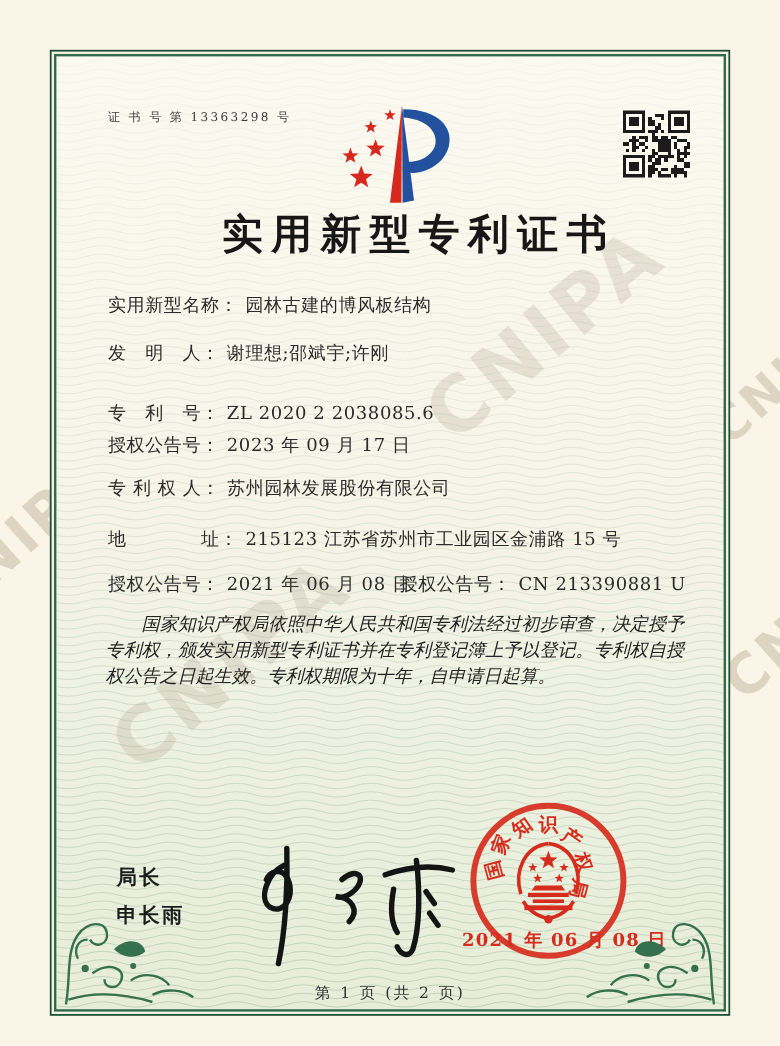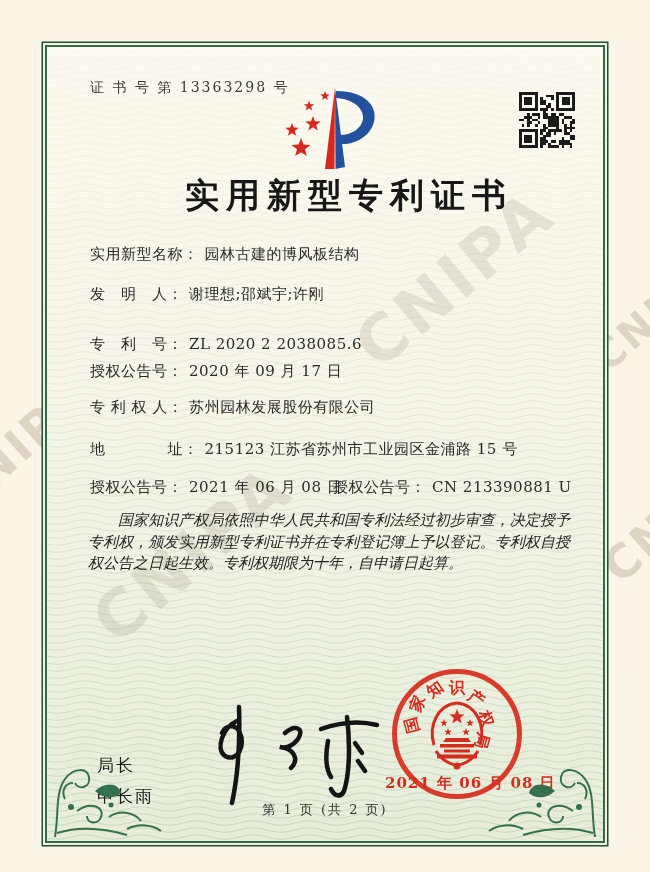--- a/index.html
+++ b/index.html
@@ -35,22 +35,22 @@
   .wm-in {
     position:absolute; font-family:"DejaVu Sans","Liberation Sans",sans-serif;
     font-weight:bold; letter-spacing:4px; transform:rotate(-40deg);
     color:rgba(172,163,142,0.26); font-size:64px; pointer-events:none;
   }
   .wm-in-a { left:290px; top:195px; }
   .wm-in-b { left:28px;  top:470px; }
 
   
   .cert-no {
-    position:absolute; left:43px; top:32px;
-    font-size:14px; letter-spacing:2px; color:#3a3a3a;
+    position:absolute; left:43px; top:44px;
+    font-size:10px; letter-spacing:2px; color:#3a3a3a;
   }
   .logo { position:absolute; left:227px; top:38px; width:118px; height:88px; }
   .qr   { position:absolute; left:472px; top:45px; width:56px; height:56px; }
   .title {
     position:absolute; left:0; top:126px; width:100%;
     text-align:center; font-size:34px; font-weight:600;
     letter-spacing:7px; color:#171717;padding-left:48px;
   }
 
   
@@ -65,23 +65,23 @@
   
   .paras {
     position:absolute; left:41px; top:463px; width:482px;
     font-size:15px; line-height:21.5px; font-style:italic; color:#222;
     text-align:justify;
   }
   .paras p { text-indent:2em; }
 
   
   .officer {
-    position:absolute; left:50px; top:703px;
+    position:absolute; left:50px; top:670px;
     font-family:"DejaVu Sans","Liberation Sans",sans-serif;
-    font-size:17px; font-weight:400; color:#1c1c1c; line-height:31px;
+    font-size:17px; font-weight:700; color:#1c1c1c; line-height:31px;
     letter-spacing:2px;
   }
   .signature { position:absolute; left:150px; top:650px; width:200px; height:125px; }
 
   
   .seal {
     position:absolute; left:345px; top:622px; width:130px; height:130px;
     border:5px solid rgba(214,44,29,0.92); border-radius:50%;
   }
   .seal-chars span {
@@ -98,21 +98,21 @@
   .seal-chars span:nth-child(7){ transform:translate(-50%,-50%) rotate(105deg)  translateY(-46px);}
   .emblem { position:absolute; left:50%; top:50%; transform:translate(-50%,-50%); }
   .seal-date {
     position:absolute; left:338px; top:727px; width:180px;
     color:#d62c1d; font-size:15px; font-weight:600; letter-spacing:1px;
     white-space:nowrap;
   }
 
   
   .footer {
-    position:absolute; left:0; top:754px; width:100%;
+    position:absolute; left:0; top:772px; width:100%;
     text-align:center; font-size:13px; letter-spacing:2px; color:#333;
   }
 
   
   .corner { position:absolute; width:118px; height:118px; bottom:2px; }
   .corner-l { left:2px; }
   .corner-r { right:2px; transform:scaleX(-1); }
 </style>
 </head>
 <body>
@@ -406,21 +406,21 @@
     <div class="frow fr0">
       <span class="lbl">实用新型名称：</span><span class="val">园林古建的博风板结构</span>
     </div>
     <div class="frow fr1">
       <span class="lbl">发　明　人：</span><span class="val">谢理想;邵斌宇;许刚</span>
     </div>
     <div class="frow fr2">
       <span class="lbl">专　利　号：</span><span class="val">ZL 2020 2 2038085.6</span>
     </div>
     <div class="frow fr3">
-      <span class="lbl">授权公告号：</span><span class="val">2020 年 09 月 17 日</span>
+      <span class="lbl">授权公告号：</span><span class="val">2023 年 09 月 17 日</span>
     </div>
     <div class="frow fr4">
       <span class="lbl">专 利 权 人：</span><span class="val">苏州园林发展股份有限公司</span>
     </div>
     <div class="frow fr5">
       <span class="lbl">地　　　　址：</span><span class="val">215123 江苏省苏州市工业园区金浦路 15 号</span>
     </div>
     <div class="frow fr6">
       <span class="lbl">授权公告号：</span><span class="val">2021 年 06 月 08 日</span>
       <span class="pair2">

